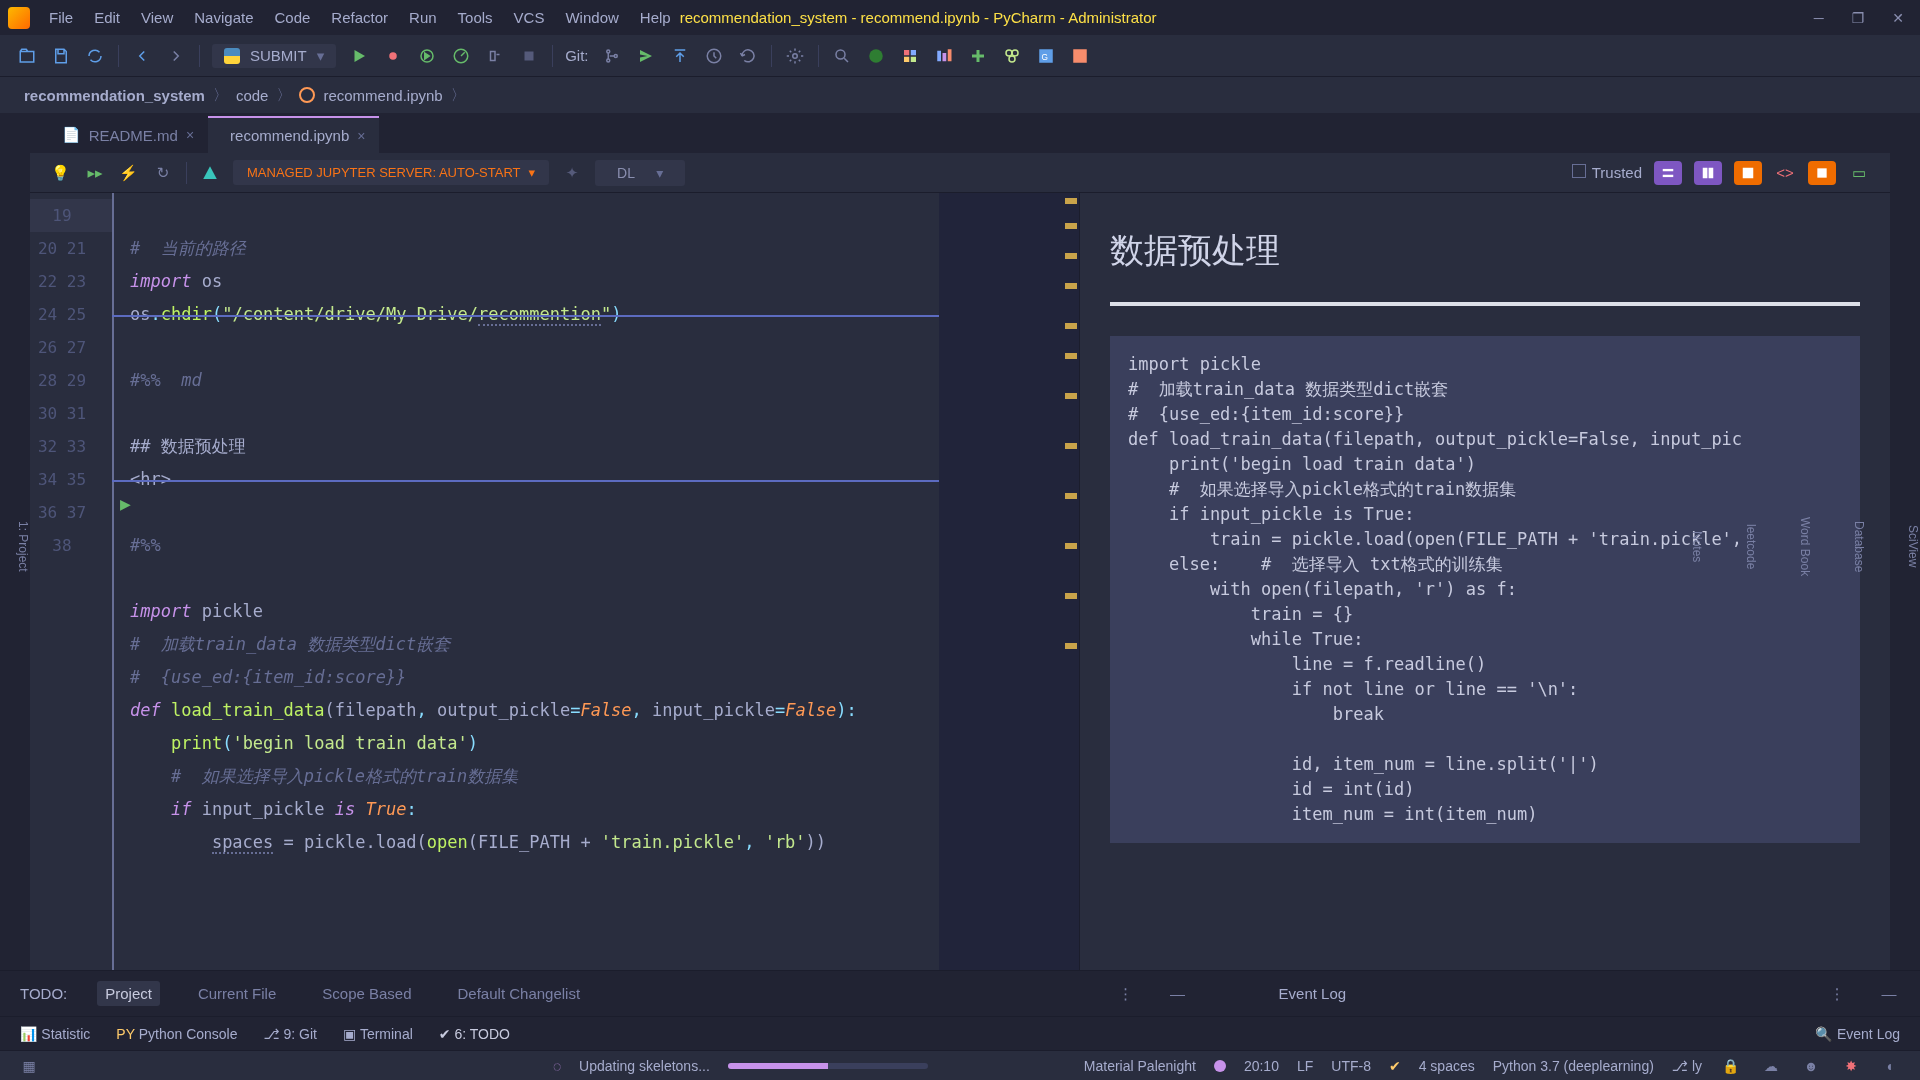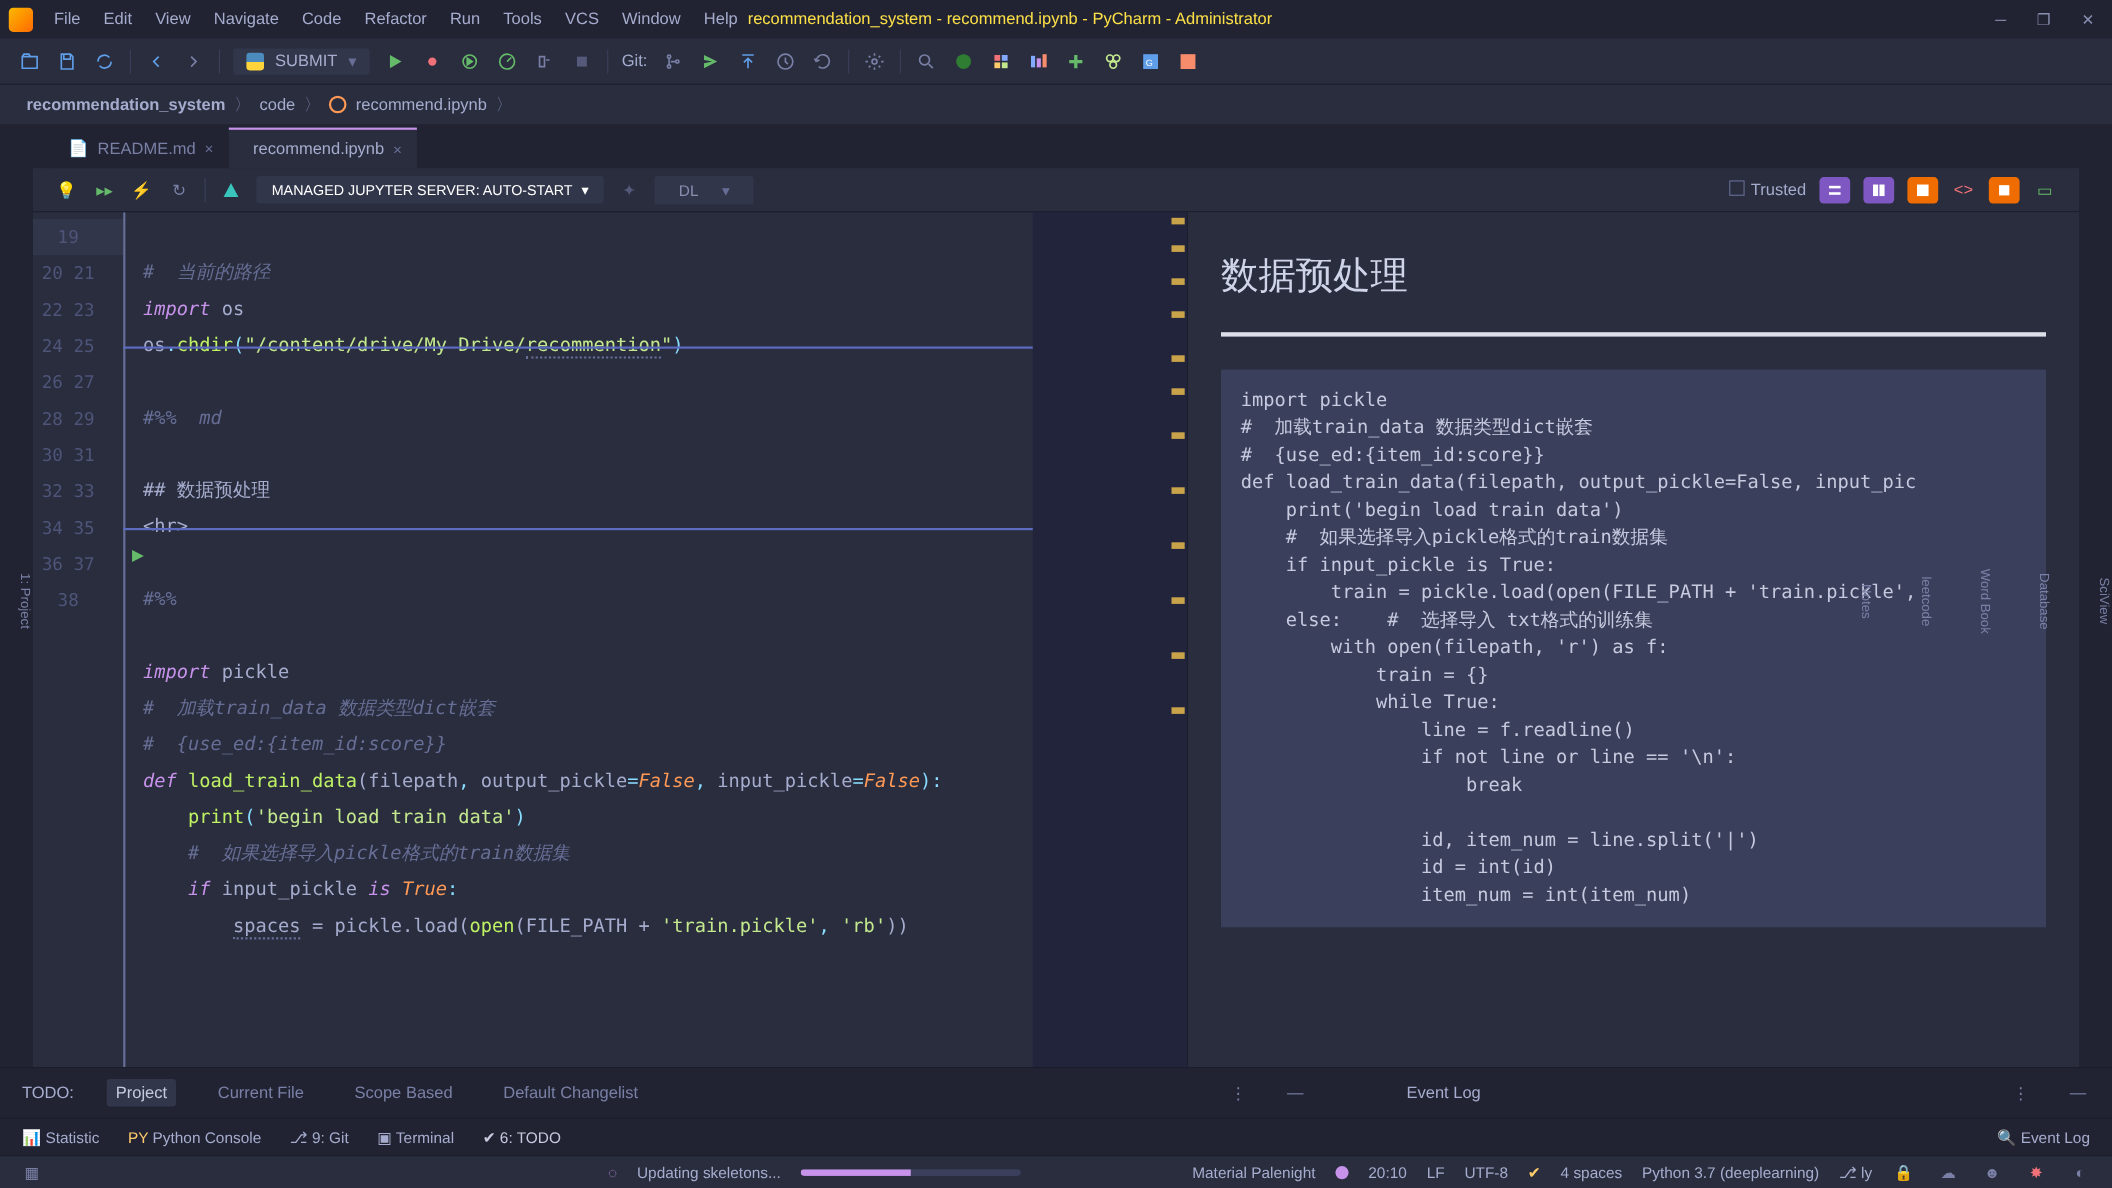--- a/index.html
+++ b/index.html
@@ -83,21 +83,21 @@
 }
 .tab.inactive{background:#212333;color:#7a80a5;}
 .tab .close{color:#676e95;font-size:14px;}
 .tab.active{border-top:2px solid #c792ea;}
 .jupyter-bar{
   height:40px;display:flex;align-items:center;gap:12px;
   padding:0 20px;background:#292d3e;border-bottom:1px solid #1b1d2c;
 }
 .jup-server-box{
   background:#32364a;padding:5px 14px;border-radius:3px;
-  display:flex;align-items:center;gap:8px;font-size:13px;color:#ffffff;
+  display:flex;align-items:center;gap:8px;font-size:13px;color:#f97316;
 }
 .dl-box{
   background:#32364a;padding:5px 22px;border-radius:3px;color:#8a8fb0;font-size:14px;
 }
 .jup-spacer{flex:1;}
 .trusted-box{display:flex;align-items:flex-start;gap:6px;color:#a6accd;}
 .trusted-box .chk{width:14px;height:14px;border:1px solid #676e95;}
 .view-btn{width:28px;height:24px;border-radius:4px;display:flex;align-items:center;justify-content:center;}
 .view-btn.purple{background:#7e57c2;}
 .view-btn.orange{background:#ef6c00;}

